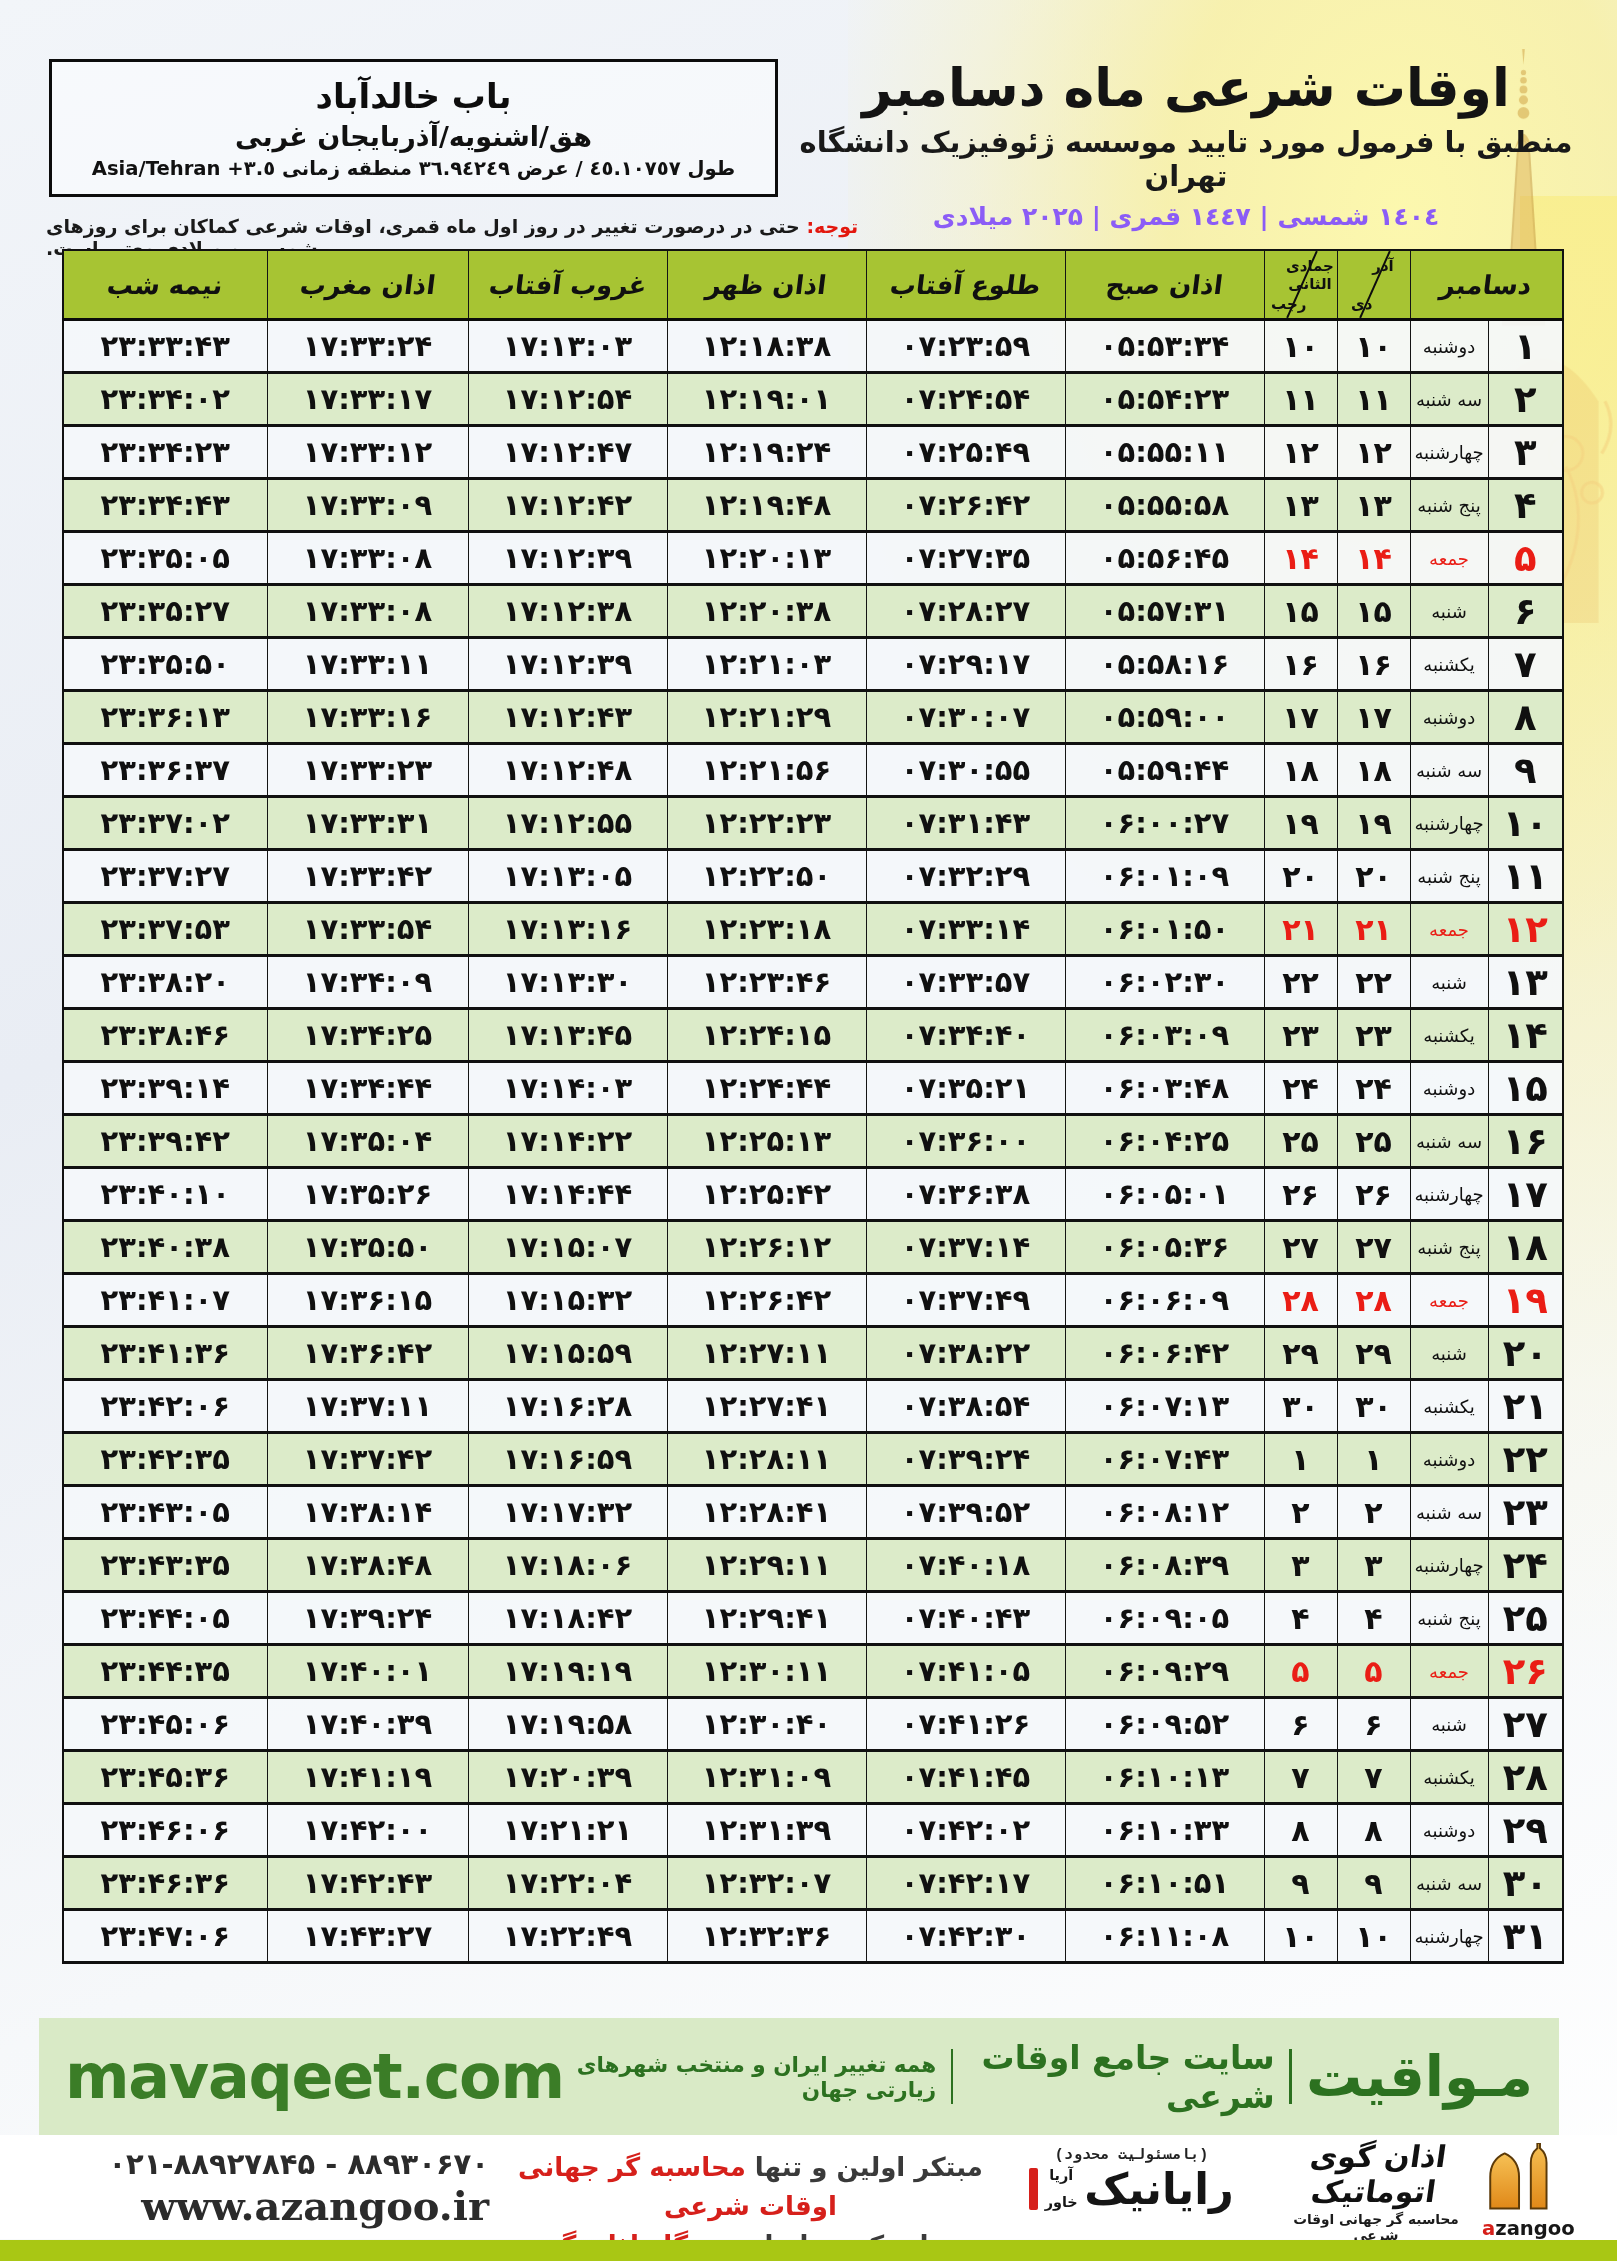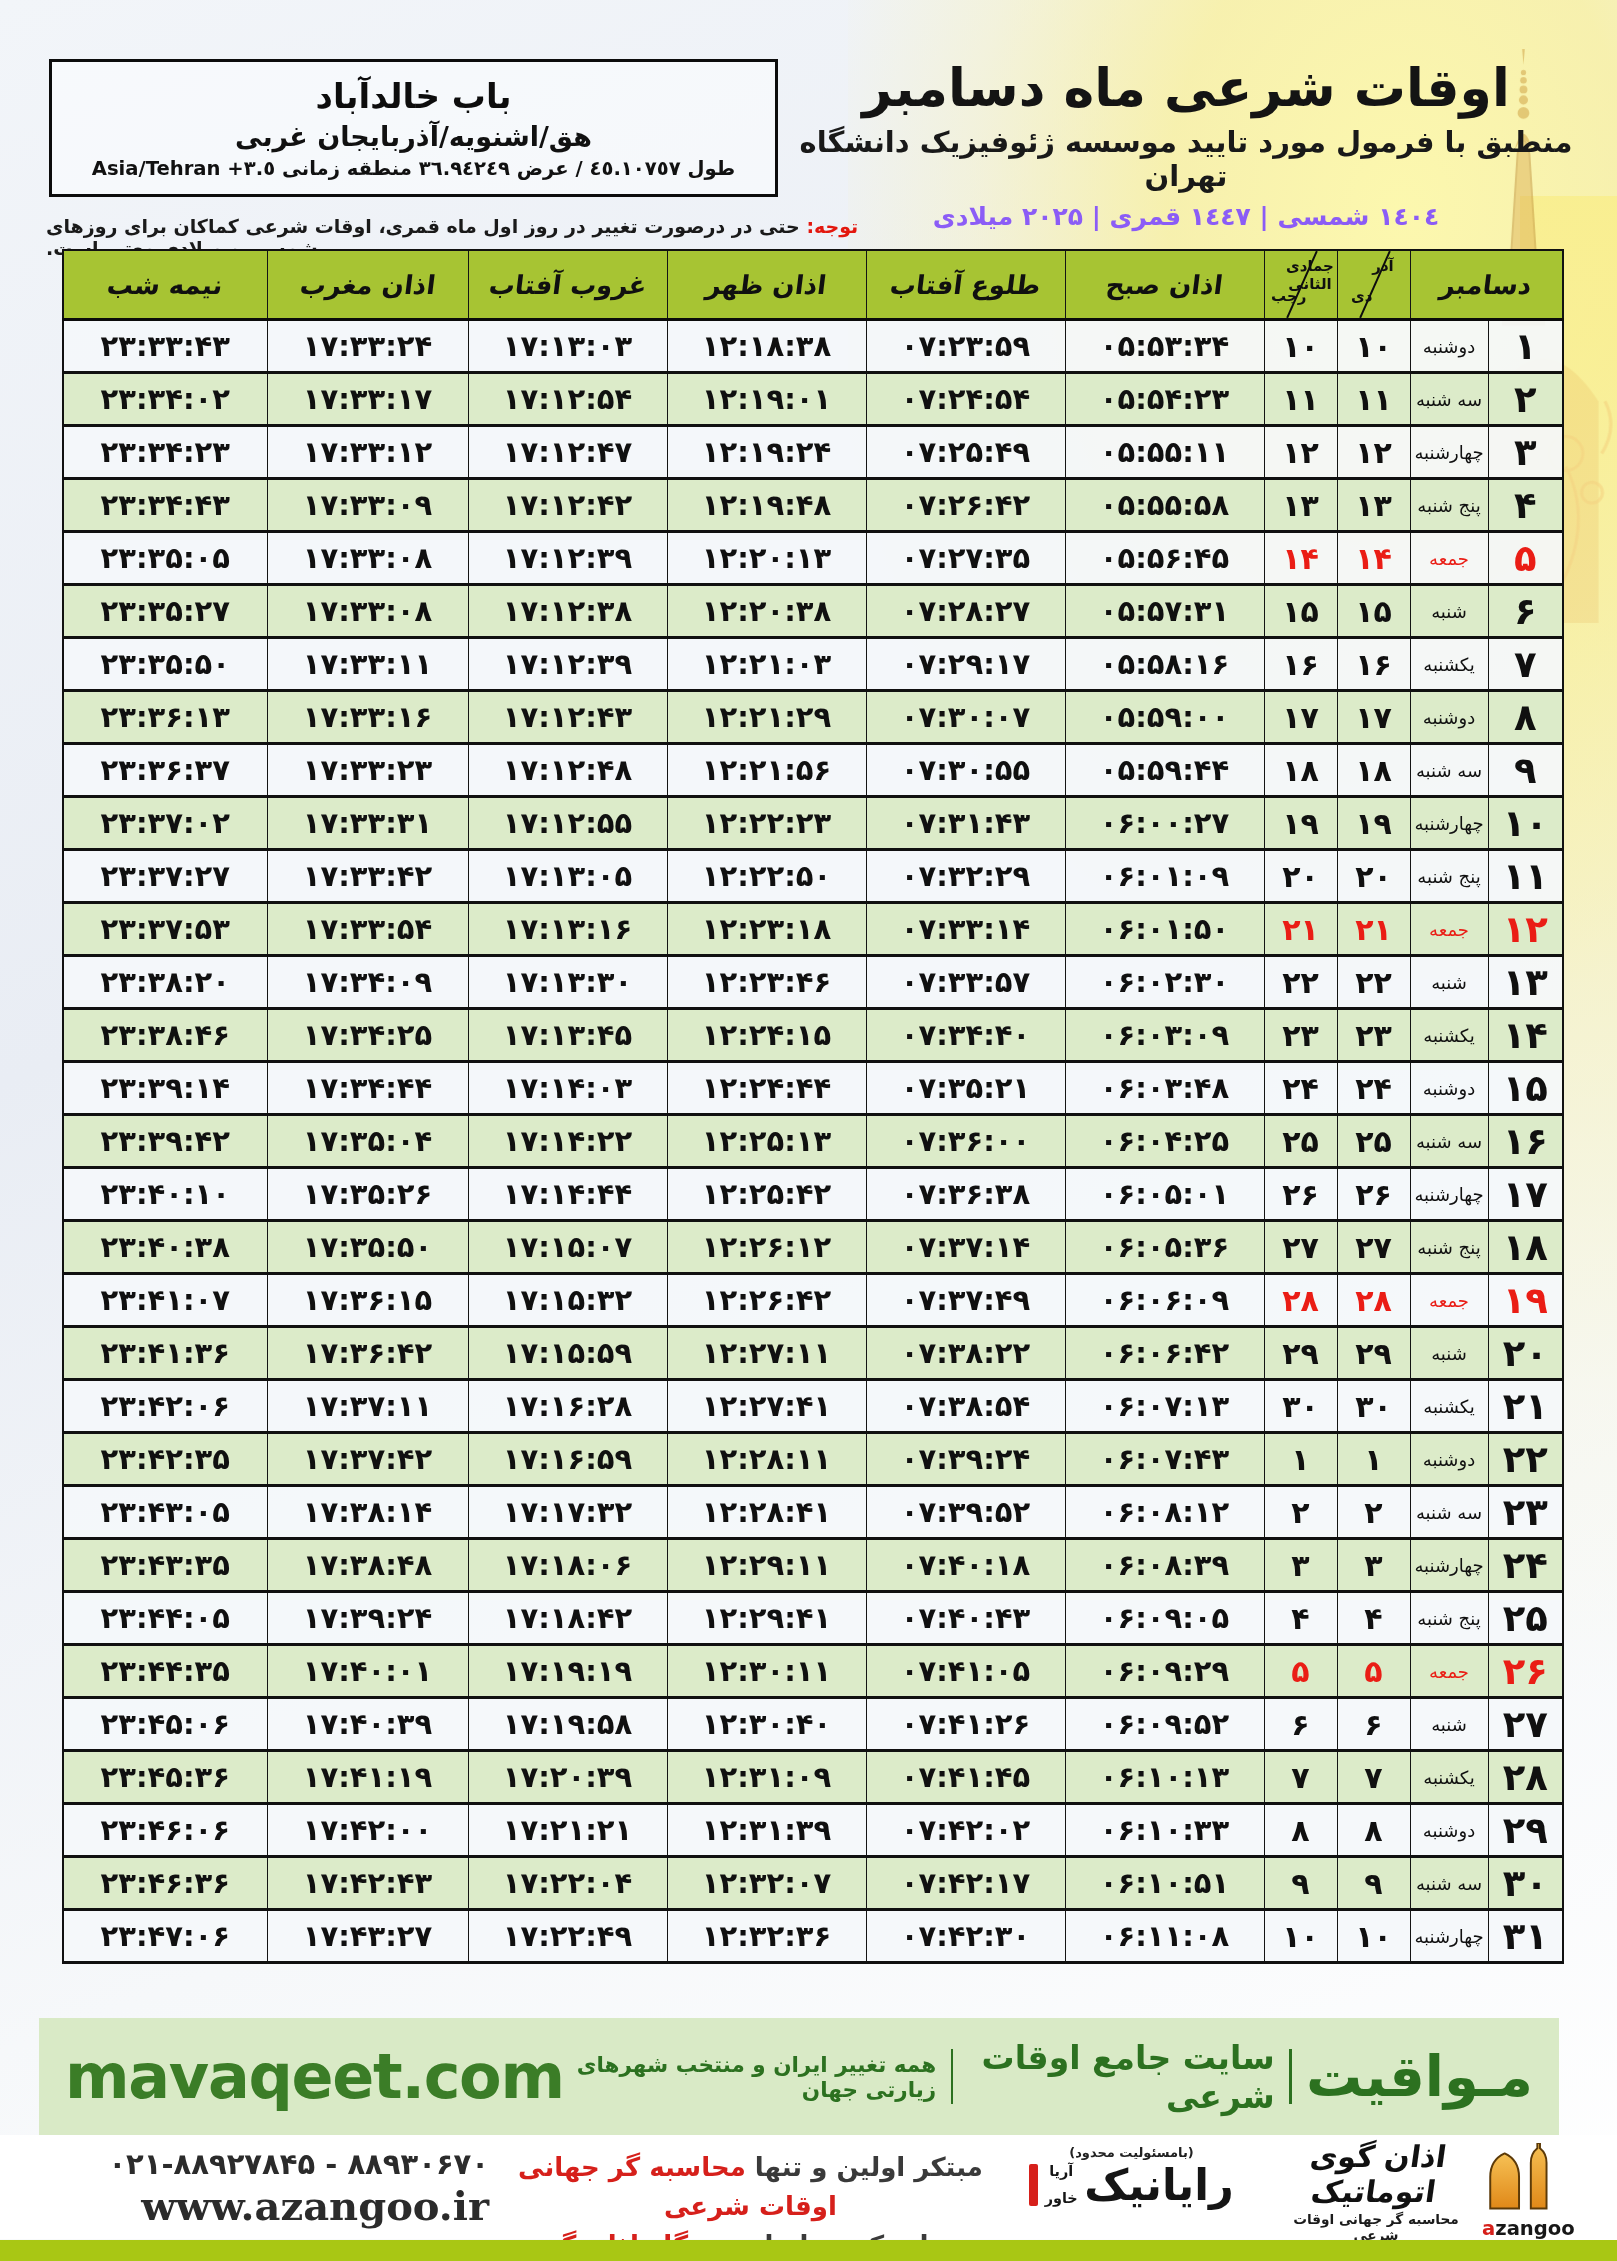--- a/index.html
+++ b/index.html
@@ -44,21 +44,21 @@
   table.ptable{border:2.6px solid #111;}
   thead th{
     height:65px;background:#a7c433;color:#101010;font-size:26px;font-weight:900;
     border-bottom:3.9px solid #0b0b0b;position:relative;
   }
   thead th .skew{display:inline-block;transform:skewX(-7deg);}
   thead th.h-split{font-size:15px;font-weight:800;padding:0;}
   .split-in{position:relative;width:100%;height:65px;}
   .split-in .line{position:absolute;left:50%;top:-3.9px;width:2px;height:73px;background:#0d0d0d;transform:rotate(24deg);}
   .split-in .top{position:absolute;top:5.2px;right:2.6px;left:30%;}
-  .split-in .bot{position:absolute;bottom:12px;left:5.2px;right:40%;}
+  .split-in .bot{position:absolute;bottom:4px;left:5.2px;right:40%;}
   tbody tr{height:53px;}
   tbody tr:nth-child(odd) td{background:rgba(244,247,250,.93);}
   tbody tr:nth-child(even) td{background:#dcebc9;}
   tbody td{border-top:3.3px solid #101010;border-bottom:3.3px solid #101010;color:#101010;}
   td.c-day{font-size:37px;font-weight:900;}
   td.c-weekday{font-size:18px;font-weight:400;}
   td.c-jalali,td.c-hijri{font-size:30px;font-weight:800;}
   td.c-fajr,td.c-sunrise,td.c-dhuhr,td.c-sunset,td.c-maghrib,td.c-midnight{font-size:29px;font-weight:800;letter-spacing:0.7px;}
   tr.friday td.c-day,tr.friday td.c-weekday,tr.friday td.c-jalali,tr.friday td.c-hijri{color:#ea1d15;}
   
@@ -74,21 +74,21 @@
   .band-cov{font-size:21.5px;font-weight:700;}
   .band-domain{font-size:62px;font-weight:900;color:#3b7d27;letter-spacing:-1.3px;}
   
   .bottom{left:0;top:2135px;width:1618px;height:104px;background:#ffffff;z-index:2;}
   .phone-block{position:absolute;left:98px;top:12px;width:391px;text-align:right;color:#2b2b2b;}
   .phone{font-size:29px;font-weight:800;direction:ltr;}
   .site{font-family:"DejaVu Serif",serif;font-size:40px;font-weight:700;margin-top:1.3px;}
   .intro-block{position:absolute;left:496px;top:13px;width:509px;direction:rtl;text-align:center;font-size:26px;font-weight:800;line-height:1.5;color:#3a3a3a;}
   .intro-block .red{color:#d6201b;}
   .rayanik{position:absolute;left:1024px;top:10.4px;width:215px;text-align:center;direction:rtl;}
-  .rayanik-note{font-size:13px;font-weight:700;color:#222;}
+  .rayanik-note{font-size:15px;font-weight:700;color:#222;font-family:Liberation Mono, monospace;}
   .rayanik-row{display:flex;direction:rtl;align-items:center;justify-content:center;gap:6.5px;}
   .rayanik-name{font-size:43px;font-weight:900;color:#151515;}
   .rayanik-accent{width:9px;height:42px;background:#d6201b;border-radius:2px;}
   .rayanik-subcol{display:flex;flex-direction:column;font-size:14.4px;font-weight:700;color:#151515;line-height:1.2;gap:10px;}
   .azangoo{position:absolute;left:1279px;top:3.9px;width:281px;display:flex;direction:rtl;align-items:center;gap:9px;}
   .az-icon{width:78px;text-align:center;}
   .az-latin{font-size:19.6px;font-weight:700;color:#171717;direction:ltr;}
   .az-latin .red{color:#d6201b;}
   .az-texts{text-align:center;direction:rtl;}
   .az-title{font-size:30px;font-weight:900;color:#111;transform:skewX(-8deg);}

